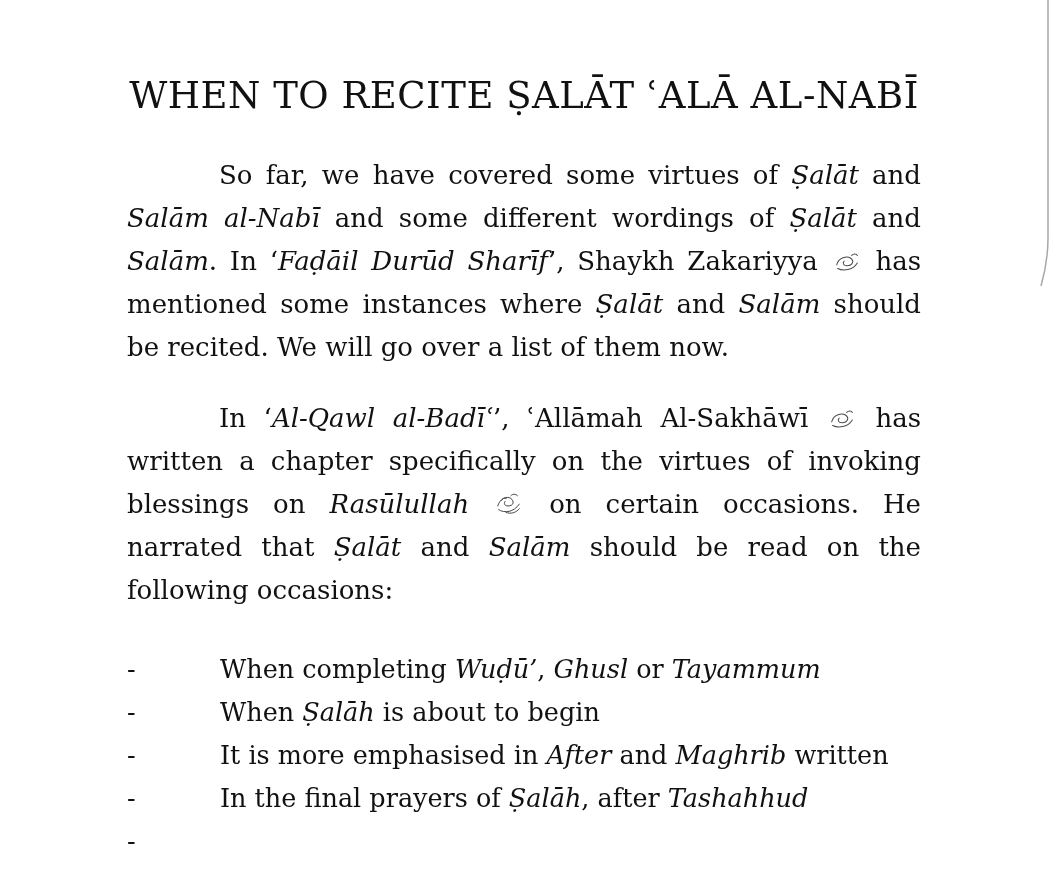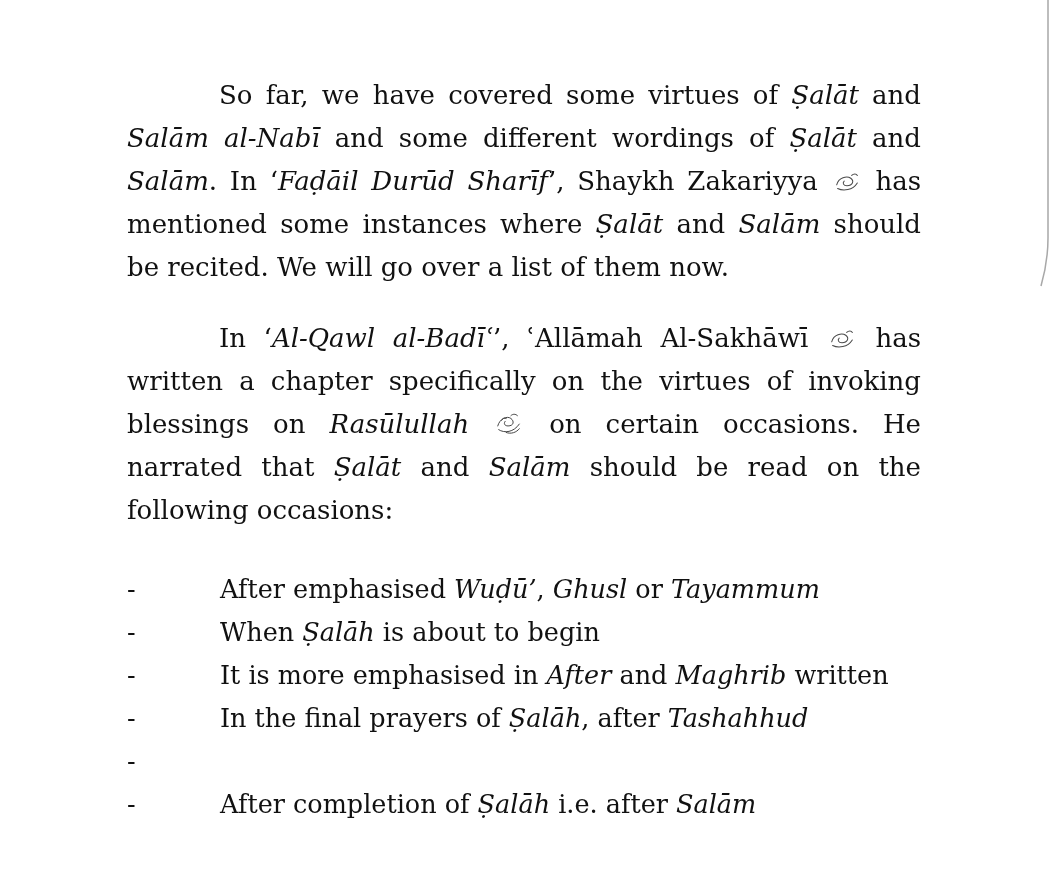--- a/index.html
+++ b/index.html
@@ -54,20 +54,21 @@
     right:0;
     width:14px;
     height:300px;
     pointer-events:none;
   }
 </style>
 </head>
 <body>
 
 <div class="page">
+  <h1 class="title">WHEN TO RECITE ṢALĀT ʿALĀ AL-NABĪ</h1>
   <div class="paragraphs">
       <p class="para"><span>So far, we have covered some virtues of </span><em>Ṣalāt</em><span> and </span><em>Salām al-Nabī</em><span> and some different wordings of </span><em>Ṣalāt</em><span> and </span><em>Salām</em><span>. In ‘</span><em>Faḍāil Durūd Sharīf</em><span>’, Shaykh Zakariyya </span><span class="honorific"><svg viewBox="0 0 32 26" xmlns="http://www.w3.org/2000/svg" fill="none" stroke="#4a4a4a" stroke-width="1.1" stroke-linecap="round">
             <path d="M5 16 C7 8 16 6 20 9 C24 12 22 17 16 17 C12 17 11 14 13 12"></path>
             <path d="M6 20 C12 23 22 22 27 14"></path>
             <path d="M21 6 C23 4 26 4 27 6"></path>
           </svg></span><span> has mentioned some instances where </span><em>Ṣalāt</em><span> and </span><em>Salām</em><span> should be recited. We will go over a list of them now.</span></p>
       <p class="para"><span>In ‘</span><em>Al-Qawl al-Badīʿ</em><span>’, ʿAllāmah Al-Sakhāwī </span><span class="honorific"><svg viewBox="0 0 32 26" xmlns="http://www.w3.org/2000/svg" fill="none" stroke="#4a4a4a" stroke-width="1.1" stroke-linecap="round">
             <path d="M5 16 C7 8 16 6 20 9 C24 12 22 17 16 17 C12 17 11 14 13 12"></path>
             <path d="M6 20 C12 23 22 22 27 14"></path>
             <path d="M21 6 C23 4 26 4 27 6"></path>
@@ -75,21 +76,21 @@
             <path d="M4 14 C6 6 14 3 18 6 C22 9 21 14 15 14 C11 14 10 11 12 9"></path>
             <path d="M5 18 C11 22 21 21 27 12"></path>
             <path d="M13 21 C18 23 24 21 27 17"></path>
             <path d="M18 3 C20 1 23 1 25 3"></path>
             <path d="M8 8 C9 6 11 5 13 6"></path>
           </svg></span><span> on certain occasions. He narrated that </span><em>Ṣalāt</em><span> and </span><em>Salām</em><span> should be read on the following occasions:</span></p>
     </div>
   <div class="occasions">
       <div class="li">
         <span class="bullet">-</span>
-        <span class="li-text"><span>After emphasised </span><em>Wuḍū’</em><span>, </span><em>Ghusl</em><span> or </span><em>Tayammum</em></span>
+        <span class="li-text"><span>When completing </span><em>Wuḍū’</em><span>, </span><em>Ghusl</em><span> or </span><em>Tayammum</em></span>
       </div>
       <div class="li">
         <span class="bullet">-</span>
         <span class="li-text"><span>When </span><em>Ṣalāh</em><span> is about to begin</span></span>
       </div>
       <div class="li">
         <span class="bullet">-</span>
         <span class="li-text"><span>It is more emphasised in </span><em>After</em><span> and </span><em>Maghrib</em><span> written</span></span>
       </div>
       <div class="li">

